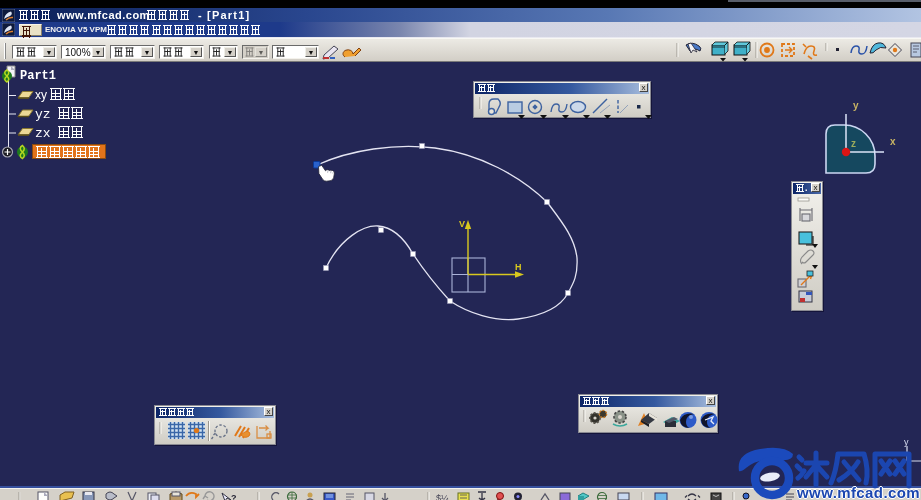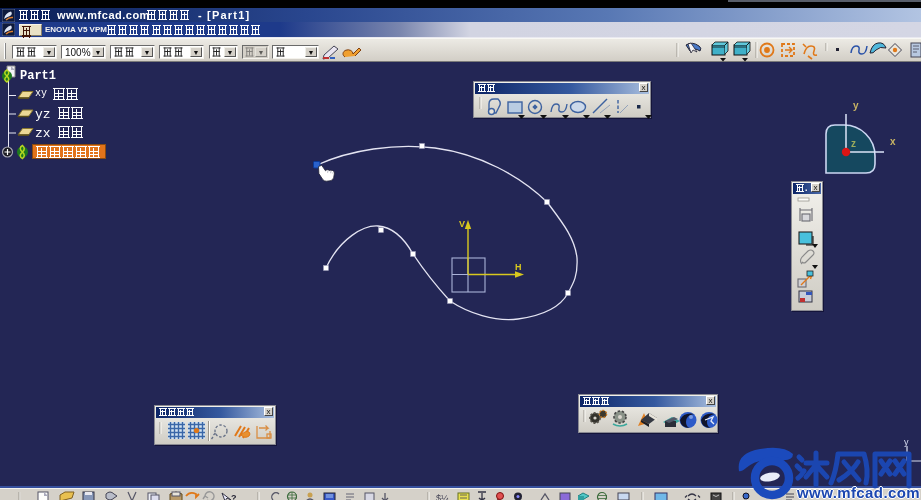--- a/index.html
+++ b/index.html
@@ -114,21 +114,21 @@
  <circle cx="7.5" cy="90" r="5" fill="#1a1a22" stroke="#a8a8b4" stroke-width="1.2"></circle>
  <path d="M4.5,90 L10.5,90 M7.5,87 L7.5,93" stroke="#fff" stroke-width="1.2"></path>
  <g fill="#ecd896" stroke="#8a7830" stroke-width="1">
   <path d="M18,36 l4.5,-6.5 l10.5,0 l-4.5,6.5 z"></path>
         <path d="M18,54.5 l4.5,-6.5 l10.5,0 l-4.5,6.5 z"></path>
         <path d="M18,73 l4.5,-6.5 l10.5,0 l-4.5,6.5 z"></path>
  </g>
  <path d="M18,36 l11,0 M18,54.5 l11,0 M18,73 l11,0" stroke="#5a4c18" stroke-width="1.4"></path>
 </svg>
 <div class="abs" style="left:20px;top:69px;color:#fff;font-family:'Liberation Mono',monospace;font-size:12px;font-weight:bold">Part1</div>
-<div class="abs" style="left:35px;top:88px;color:#fff;font-family:Liberation Mono, monospace;font-size:10px">xy <i class="zh z12 wt"></i><i class="zh z12 wt"></i></div>
+<div class="abs" style="left:35px;top:88px;color:#fff;font-family:Liberation Sans, sans-serif;font-size:12px">xy <i class="zh z12 wt"></i><i class="zh z12 wt"></i></div>
 <div class="abs" style="left:35px;top:107px;color:#fff;font-family:'Liberation Mono',monospace;font-size:13px">yz <i class="zh z12 wt"></i><i class="zh z12 wt"></i></div>
 <div class="abs" style="left:35px;top:126px;color:#fff;font-family:'Liberation Mono',monospace;font-size:13px">zx <i class="zh z12 wt"></i><i class="zh z12 wt"></i></div>
 <div class="abs" style="left:32px;top:144px;width:74px;height:15px;background:#e2731a;border:1px solid #8a4a10;padding:1px 0 0 3px"><i class="zh z12 wt"></i><i class="zh z12 wt"></i><i class="zh z12 wt"></i><i class="zh z12 wt"></i><i class="zh z12 wt"></i></div>
 <div class="abs" id="topblack"></div>
 <div class="abs" style="left:728px;top:0;width:193px;height:2px;background:#585e6a"></div>
 <div class="abs" id="titlebar">
  <svg class="abs" style="left:2px;top:1px" width="13" height="13">
         <rect width="13" height="13" rx="1" fill="#0e1a3c" stroke="#8898c0" stroke-width="0.6"></rect>
         <path d="M2,10 Q3,4 9,2.5 Q11,5 8,7 Q4,8.5 2,10 Z" fill="#dde4f4"></path>
         <path d="M4,11 Q7,8 11,8.5" stroke="#e08030" stroke-width="1.6" fill="none"></path>

